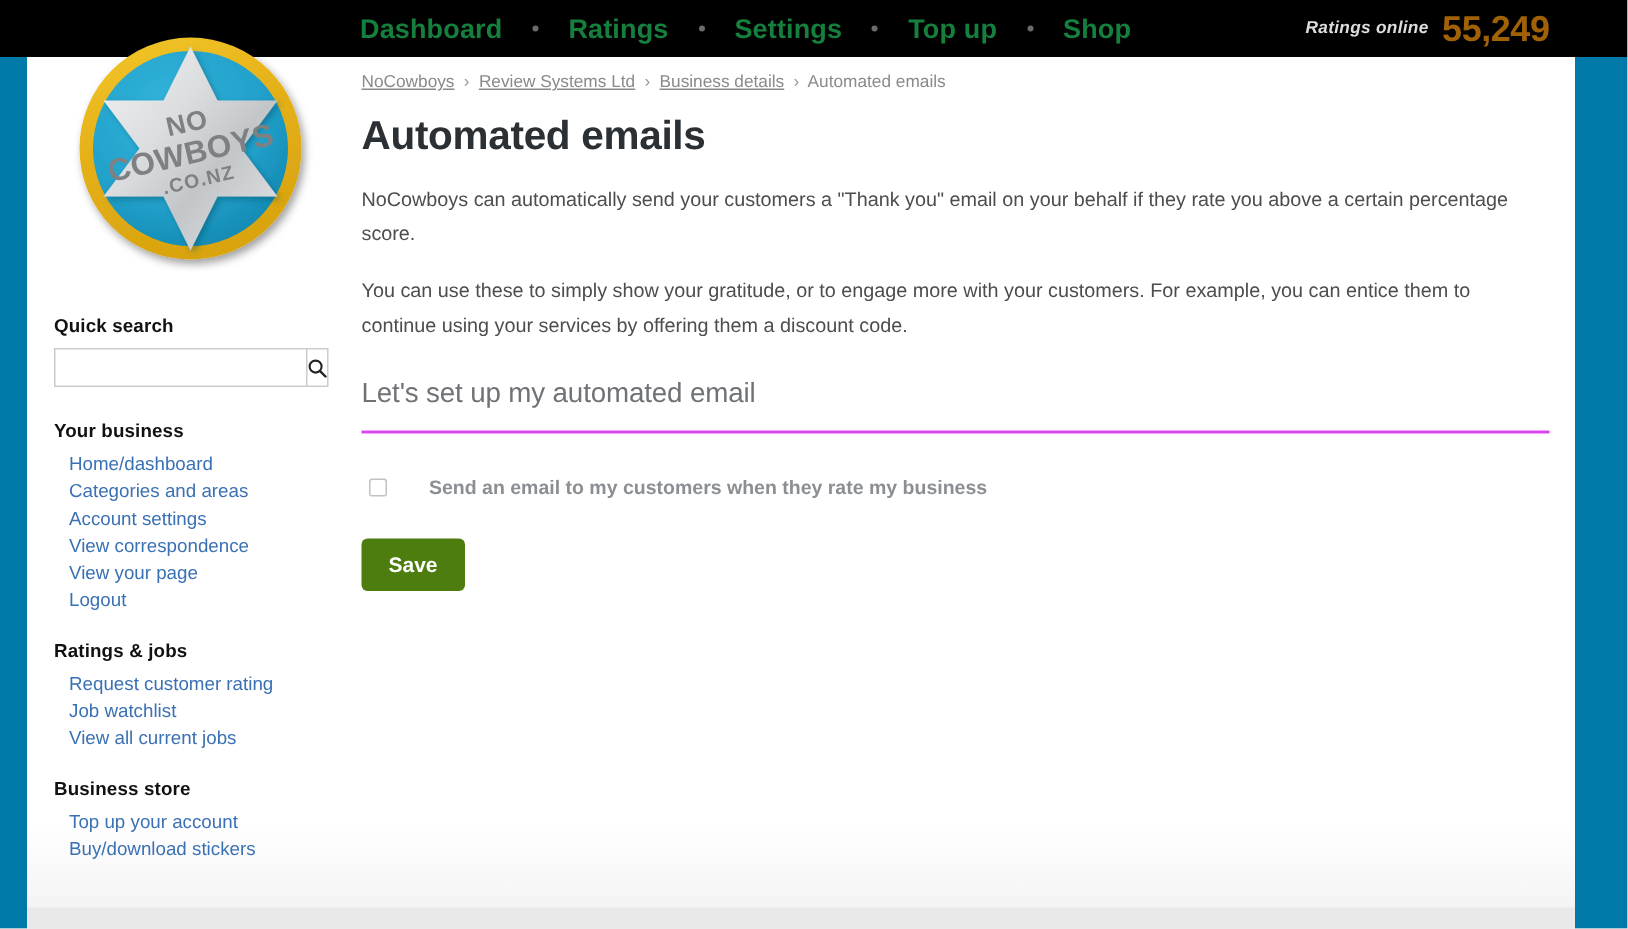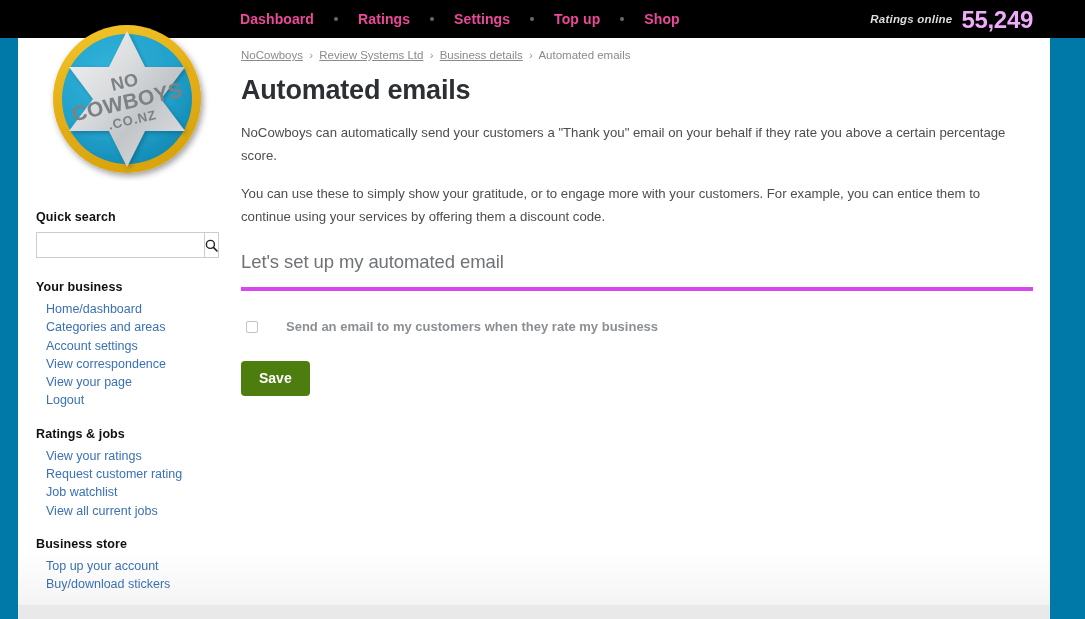--- a/index.html
+++ b/index.html
@@ -28,22 +28,22 @@
     z-index: 30;
   }
   .topnav {
     position: absolute;
     left: 238px; top: 0;
     height: 38px;
     display: flex;
     align-items: center;
   }
   .topnav a {
-    color: #ec4899;
-    font-size: 14px;
+    color: #15803d;
+    font-size: 18px;
     font-weight: bold;
     text-decoration: none;
     letter-spacing: .1px;
     padding: 0 2px;
   }
   .topnav .dot {
     width: 4px; height: 4px;
     border-radius: 50%;
     background: #6b6b6b;
     margin: 0 18px;
@@ -58,21 +58,21 @@
     gap: 9px;
   }
   .ratings-online .label {
     color: #dddddd;
     font-size: 11.5px;
     font-weight: bold;
     font-style: italic;
     letter-spacing: .2px;
   }
   .ratings-online .count {
-    color: #f0abfc;
+    color: #a16207;
     font-size: 24px;
     font-weight: bold;
     letter-spacing: -.3px;
     position: relative;
     top: 1px;
   }
 
   
   .stripe {
     position: absolute;
@@ -217,21 +217,21 @@
     line-height: 22.5px;
     margin: 0 0 16px 0;
     max-width: 775px;
   }
   h2.section-title {
     font-size: 18.5px;
     font-weight: normal;
     color: #6f7276;
     margin: 23px 0 0 0;
     padding-bottom: 14px;
-    border-bottom: 4px solid #d946ef;
+    border-bottom: 2px solid #d946ef;
     letter-spacing: -.1px;
   }
 
   .check-row {
     display: flex;
     align-items: flex-start;
     margin-top: 27px;
     gap: 28px;
   }
   .check-row input[type=checkbox] {
@@ -380,23 +380,20 @@
         <li>
             <a href="#">Logout</a>
           </li>
       </ul>
     </div>
 
     <div class="sb-group">
       <h3>Ratings &amp; jobs</h3>
       <ul>
         <li>
-            <a href="#">View your ratings</a>
-          </li>
-        <li>
             <a href="#">Request customer rating</a>
           </li>
         <li>
             <a href="#">Job watchlist</a>
           </li>
         <li>
             <a href="#">View all current jobs</a>
           </li>
       </ul>
     </div>

